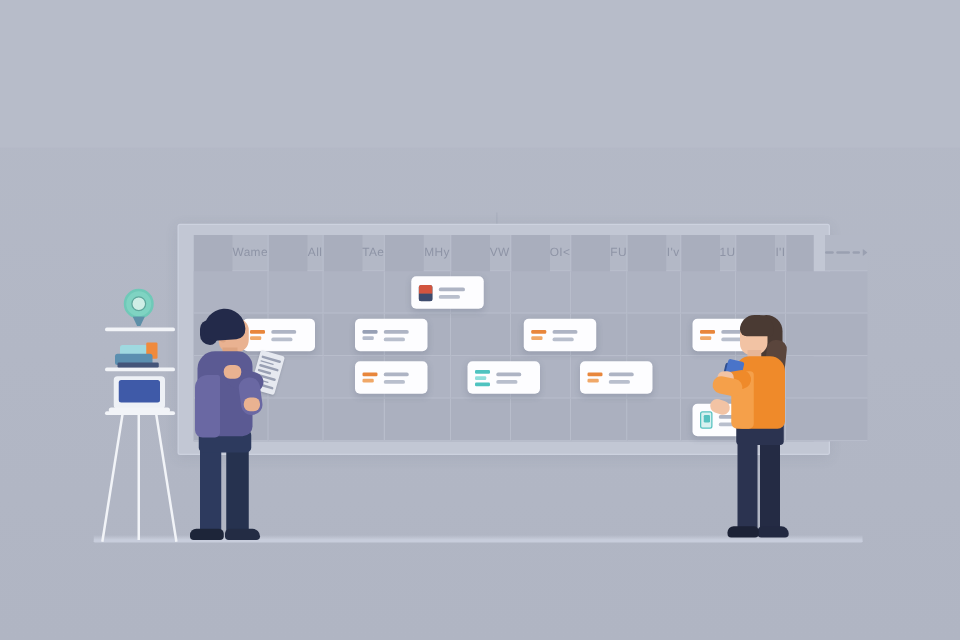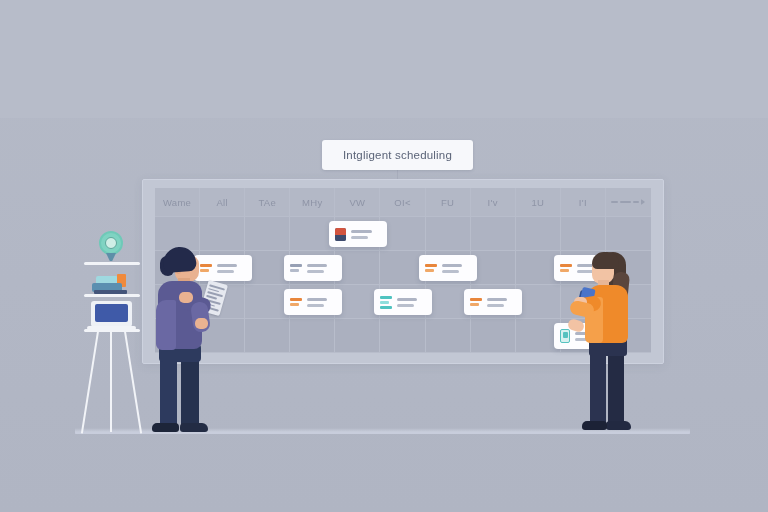--- a/index.html
+++ b/index.html
@@ -67,20 +67,21 @@
     border-right:1px solid #b8bdcb;
     border-bottom:1px solid #b8bdcb;
     box-sizing:border-box;
   }
   .cal-cell:nth-child(11n){border-right:none;}
   .cal-head{
     background:#b3b8c6;
     display:flex;align-items:center;justify-content:center;
     font-size:9.5px;color:#8e94a6;letter-spacing:.3px;
     filter:blur(.3px);
+    margin-left:31px;
   }
   .cal-body{background:#aeb3c2;}
   .cal-body.alt{background:#abb0bf;}
 
   
   .dash-group{display:flex;align-items:center;gap:2px;}
   .dash-group i{display:block;background:#9aa0b1;height:2px;border-radius:1px;}
   .dash-group i.d1{width:7px;}
   .dash-group i.d2{width:11px;}
   .dash-group i.d3{width:6px;}
@@ -218,23 +219,20 @@
 <body>
 
 <div id="scene">
 
   <div class="wall"></div>
   <div class="wall-top-band"></div>
   <div class="floor-glow"></div>
   <div class="floor"></div>
 
   <div class="title-stem"></div>
-  <div class="title-chip">
-    <span>Intgligent scheduling</span>
-  </div>
 
   <div class="board-outer"></div>
   <div class="board-inner"></div>
 
   <div class="cal-grid" id="cal-grid">
       <div class="cal-cell cal-head">
         <span>Wame</span>
       </div>
       <div class="cal-cell cal-head">
         <span>All</span>

